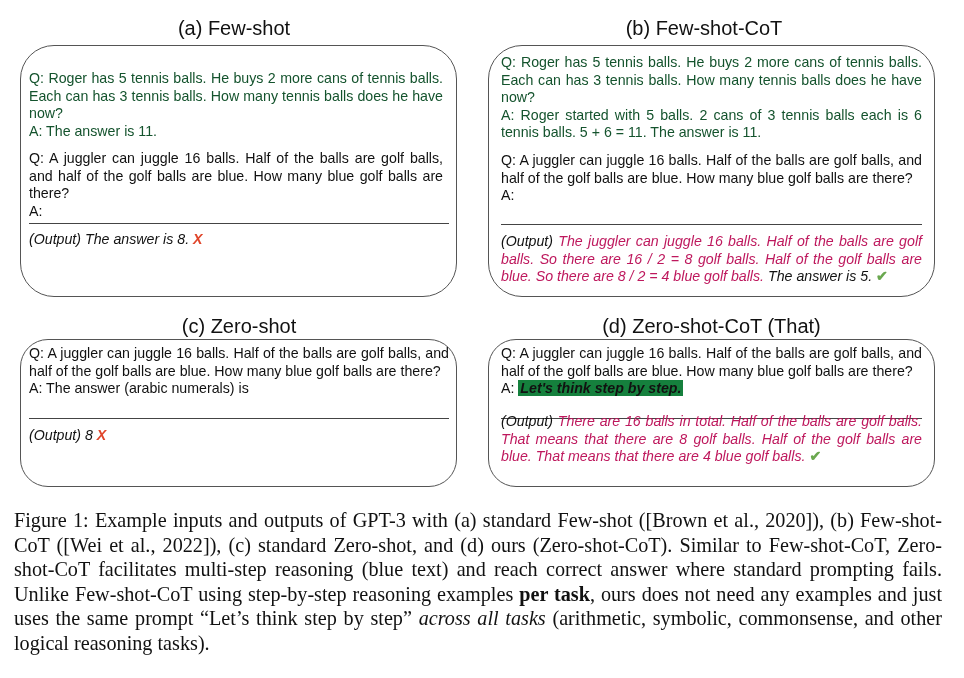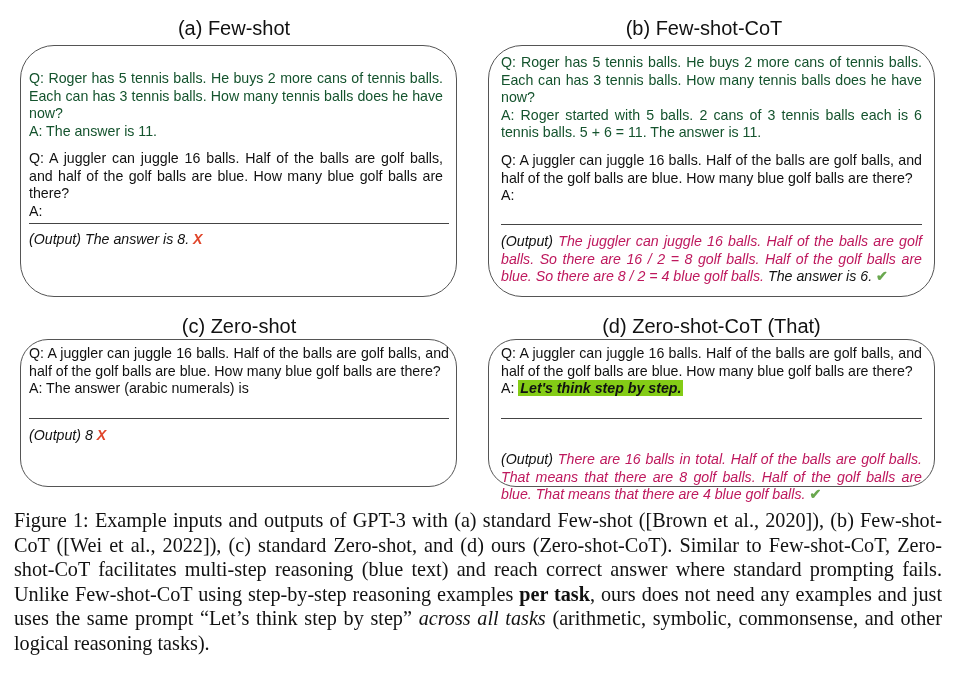--- a/index.html
+++ b/index.html
@@ -7,21 +7,21 @@
   .panel-title { position: absolute; font-size: 20px; text-align: center; color: #111; }
   .box { position: absolute; border: 1.3px solid #555; border-radius: 34px; box-sizing: border-box; }
   .txt { position: absolute; font-size: 14.2px; line-height: 17.6px; text-align: justify; text-align-last: left; }
   .green { color: #14532d; }
   .blue { color: #be185d; font-style: italic; }
   .black { color: #111; }
   .ital { font-style: italic; }
   .rule { position: absolute; height: 0; border-top: 1.5px solid #444; }
   .x { color: #e0452a; font-weight: bold; font-style: italic; }
   .check { color: #6aa84f; font-weight: bold; }
-  .highlight { background: #84cc16; font-weight: bold; font-style: italic; padding: 0 2px; }
+  .highlight { background: #15803d; font-weight: bold; font-style: italic; padding: 0 2px; }
   .caption { position: absolute; left: 14px; top: 508px; width: 928px; font-family: "Liberation Serif", serif; font-size: 20.2px; line-height: 24.6px; text-align: justify; color: #111; }
   .caption b { font-weight: bold; }
   .caption i { font-style: italic; }
   p { margin: 0; }
 </style>
 </head>
 <body>
 
 <div class="panel-title" style="left:20px; top:17px; width:428px;">(a) Few-shot</div>
 <div class="box" style="left:20px; top:45px; width:437px; height:252px;"></div>
@@ -47,21 +47,21 @@
   <p class="green">A: Roger started with 5 balls. 2 cans of 3 tennis balls each is 6 tennis balls. 5 + 6 = 11. The answer is 11.</p>
 </div>
 <div class="txt" style="left:501px; top:152px; width:421px;">
   <p class="black">Q: A juggler can juggle 16 balls. Half of the balls are golf balls, and half of the golf balls are blue. How many blue golf balls are there?</p>
   <p class="black">A:</p>
 </div>
 <div class="rule" style="left:501px; top:224px; width:421px;"></div>
 <div class="txt" style="left:501px; top:233px; width:421px;">
   <span class="ital">(Output)</span>
   <span class="blue">The juggler can juggle 16 balls. Half of the balls are golf balls. So there are 16 / 2 = 8 golf balls. Half of the golf balls are blue. So there are 8 / 2 = 4 blue golf balls.</span>
-  <span class="ital">The answer is 6.</span>
+  <span class="ital">The answer is 5.</span>
   <span class="check">✔</span>
 </div>
 
 <div class="panel-title" style="left:20px; top:315px; width:438px;">(c) Zero-shot</div>
 <div class="box" style="left:20px; top:339px; width:437px; height:148px; border-radius:28px;"></div>
 <div class="txt" style="left:29px; top:345px; width:420px;">
   <p class="black">Q: A juggler can juggle 16 balls. Half of the balls are golf balls, and half of the golf balls are blue. How many blue golf balls are there?</p>
   <p class="black">A: The answer (arabic numerals) is</p>
 </div>
 <div class="rule" style="left:29px; top:418px; width:420px;"></div>
@@ -74,19 +74,19 @@
 <div class="panel-title" style="left:488px; top:315px; width:447px;">(d) Zero-shot-CoT (That)</div>
 <div class="box" style="left:488px; top:339px; width:447px; height:148px; border-radius:28px;"></div>
 <div class="txt" style="left:501px; top:345px; width:421px;">
   <p class="black">Q: A juggler can juggle 16 balls. Half of the balls are golf balls, and half of the golf balls are blue. How many blue golf balls are there?</p>
   <p class="black">
     <span>A:</span>
     <span class="highlight">Let's think step by step.</span>
   </p>
 </div>
 <div class="rule" style="left:501px; top:418px; width:421px;"></div>
-<div class="txt" style="left:501px; top:451px; width:421px;">
+<div class="txt" style="left:501px; top:413px; width:421px;">
   <span class="ital">(Output)</span>
   <span class="blue">There are 16 balls in total. Half of the balls are golf balls. That means that there are 8 golf balls. Half of the golf balls are blue. That means that there are 4 blue golf balls.</span>
   <span class="check">✔</span>
 </div>
 
 <div class="caption"><span>Figure 1: Example inputs and outputs of GPT-3 with (a) standard Few-shot ([Brown et al., 2020]), (b) Few-shot-CoT ([Wei et al., 2022]), (c) standard Zero-shot, and (d) ours (Zero-shot-CoT). Similar to Few-shot-CoT, Zero-shot-CoT facilitates multi-step reasoning (blue text) and reach correct answer where standard prompting fails. Unlike Few-shot-CoT using step-by-step reasoning examples </span><b>per task</b><span>, ours does not need any examples and just uses the same prompt “Let’s think step by step” </span><i>across all tasks</i><span> (arithmetic, symbolic, commonsense, and other logical reasoning tasks).</span></div>
 
 </body></html>

